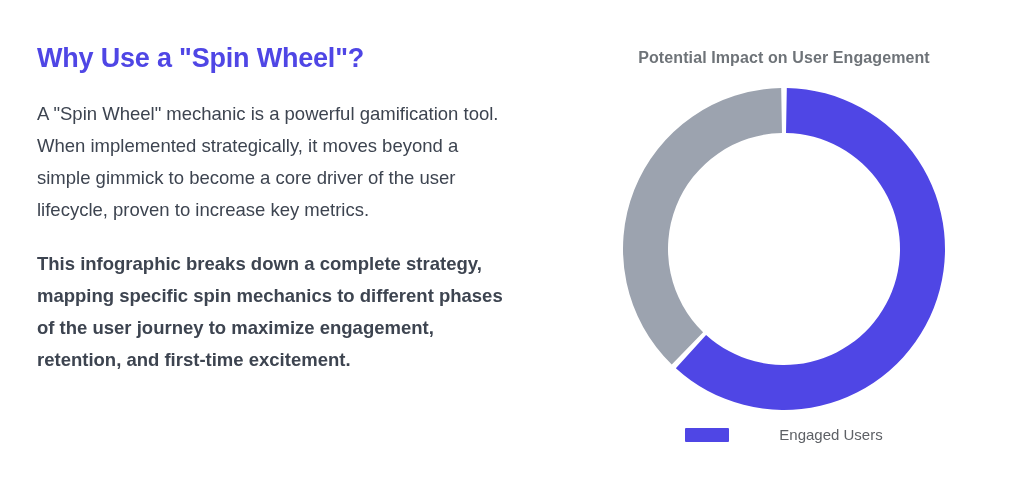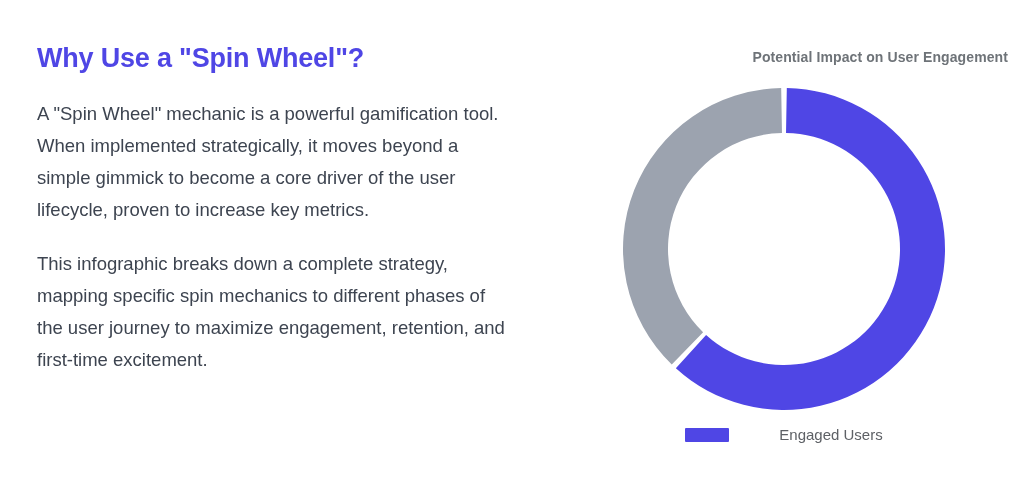--- a/index.html
+++ b/index.html
@@ -38,37 +38,38 @@
   .body-paragraph {
     margin: 0 0 22px 0;
     font-size: 18.5px;
     line-height: 32px;
     color: #3d4450;
     max-width: 470px;
   }
   .body-paragraph.second {
     max-width: 478px;
     margin-bottom: 0;
+    font-weight: bold;
   }
 
   
   #chart-panel {
     position: absolute;
     left: 560px;
     top: 36px;
     width: 448px;
     height: 420px;
   }
   #chart-title {
     position: absolute;
     left: 0;
     top: 13px;
     width: 448px;
-    text-align: right;
-    font-size: 14px;
+    text-align: center;
+    font-size: 16px;
     font-weight: bold;
     color: #6e7378;
     letter-spacing: 0.1px;
   }
   #donut-wrap {
     position: absolute;
     left: 0;
     top: 14px;
     width: 448px;
     height: 360px;

